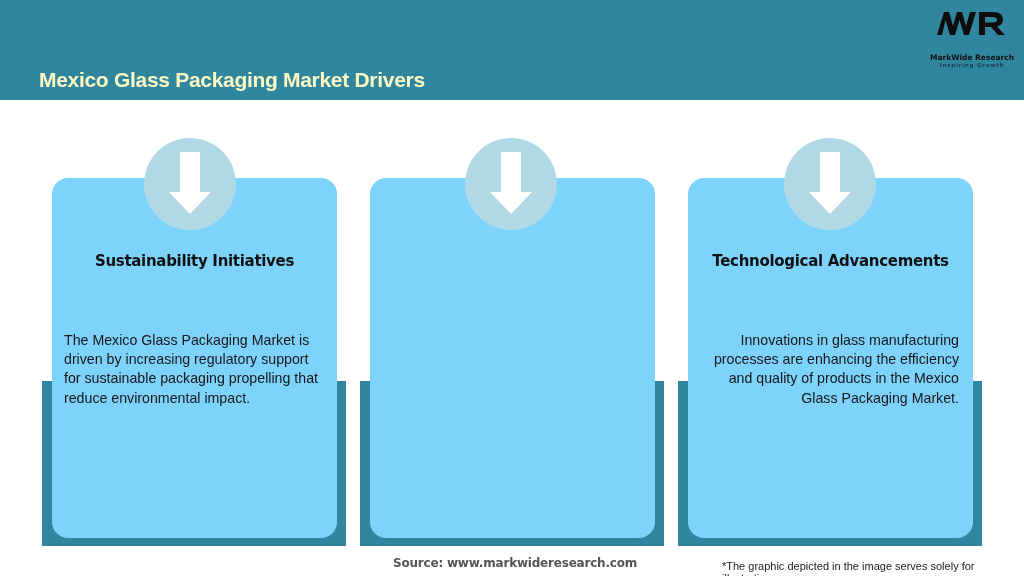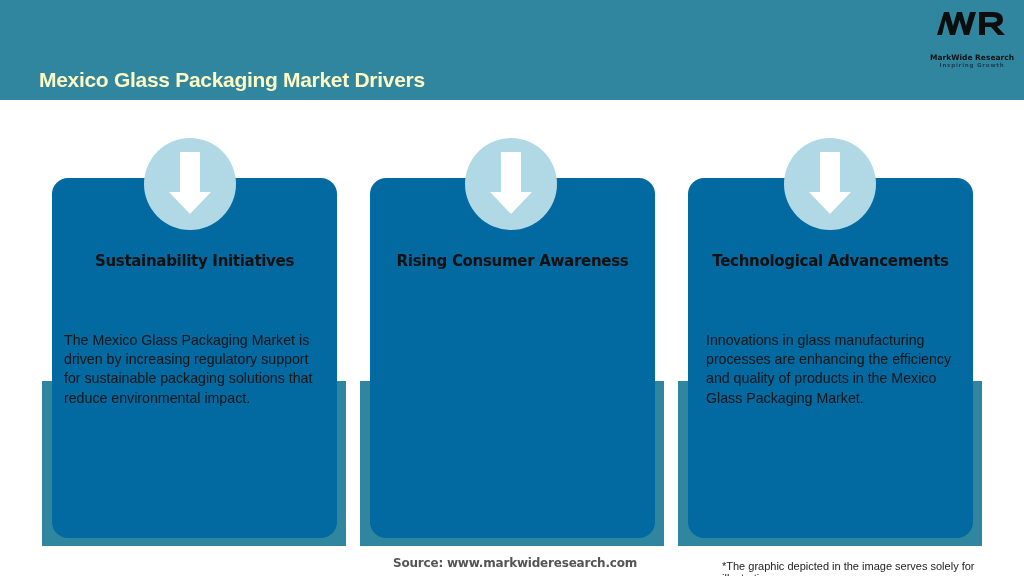--- a/index.html
+++ b/index.html
@@ -28,21 +28,21 @@
     display: block; font-family: "DejaVu Sans", sans-serif; font-weight: bold;
     font-size: 5.5px; color: #1e3a55; letter-spacing: 0.8px;
   }
 
   .card-backing {
     position: absolute; top: 381px; height: 165px; width: 304px;
     background: #31869f;
   }
   .card {
     position: absolute; top: 178px; width: 285px; height: 360px;
-    background: #0369a1; border-radius: 16px;
+    background: #7dd3fc; border-radius: 16px;
   }
   .icon-circle {
     position: absolute; top: 138px; width: 92px; height: 92px; border-radius: 50%;
     background: #b1d9e5;
   }
   .icon-circle svg { position: absolute; left: 0; top: 0; }
 
   .card-title {
     position: absolute; left: 0; width: 100%; top: 74px; text-align: center;
     font-family: "DejaVu Sans", sans-serif; font-weight: bold; font-size: 15px;
@@ -75,44 +75,43 @@
       <path d="M44 25 L44 2 L58 2 Q68 2 68 9.5 Q68 15 62 16.5 L70 25 L63 25 L56 17 L50 17 L50 25 Z M50 7 L50 12.5 L57.5 12.5 Q62 12.5 62 9.8 Q62 7 57.5 7 Z" fill="#0d0d0d"></path>
     </svg>
     <span class="logo-name">MarkWide Research</span>
     <span class="logo-tag">Inspiring Growth</span>
   </div>
 </div>
 
 <div class="card-backing" style="left:42px;"></div>
 <div class="card" style="left:52px;">
   <div class="card-title">Sustainability Initiatives</div>
-  <div class="card-body">The Mexico Glass Packaging Market is driven by increasing regulatory support for sustainable packaging solutions that reduce environmental impact.</div>
+  <div class="card-body">The Mexico Glass Packaging Market is driven by increasing regulatory support for sustainable packaging propelling that reduce environmental impact.</div>
 </div>
 <div class="icon-circle" style="left:144px;">
   <svg width="92" height="92" viewBox="0 0 92 92">
     <rect x="36" y="14" width="20" height="44" fill="#ffffff"></rect>
     <polygon points="25,54 67,54 46,76" fill="#ffffff"></polygon>
   </svg>
 </div>
 
 <div class="card-backing" style="left:360px;"></div>
 <div class="card" style="left:370px;">
-  <div class="card-title">Rising Consumer Awareness</div>
 </div>
 <div class="icon-circle" style="left:465px;">
   <svg width="92" height="92" viewBox="0 0 92 92">
     <rect x="36" y="14" width="20" height="44" fill="#ffffff"></rect>
     <polygon points="25,54 67,54 46,76" fill="#ffffff"></polygon>
   </svg>
 </div>
 
 <div class="card-backing" style="left:678px;"></div>
 <div class="card" style="left:688px;padding-left:45px;">
   <div class="card-title">Technological Advancements</div>
-  <div class="card-body" style="left:18px;">Innovations in glass manufacturing processes are enhancing the efficiency and quality of products in the Mexico Glass Packaging Market.</div>
+  <div class="card-body" style="left:25px;text-align:right;">Innovations in glass manufacturing processes are enhancing the efficiency and quality of products in the Mexico Glass Packaging Market.</div>
 </div>
 <div class="icon-circle" style="left:784px;">
   <svg width="92" height="92" viewBox="0 0 92 92">
     <rect x="36" y="14" width="20" height="44" fill="#ffffff"></rect>
     <polygon points="25,54 67,54 46,76" fill="#ffffff"></polygon>
   </svg>
 </div>
 
 <div class="source">Source: www.markwideresearch.com</div>
 <div class="disclaimer">*The graphic depicted in the image serves solely for illustrative purposes</div>

